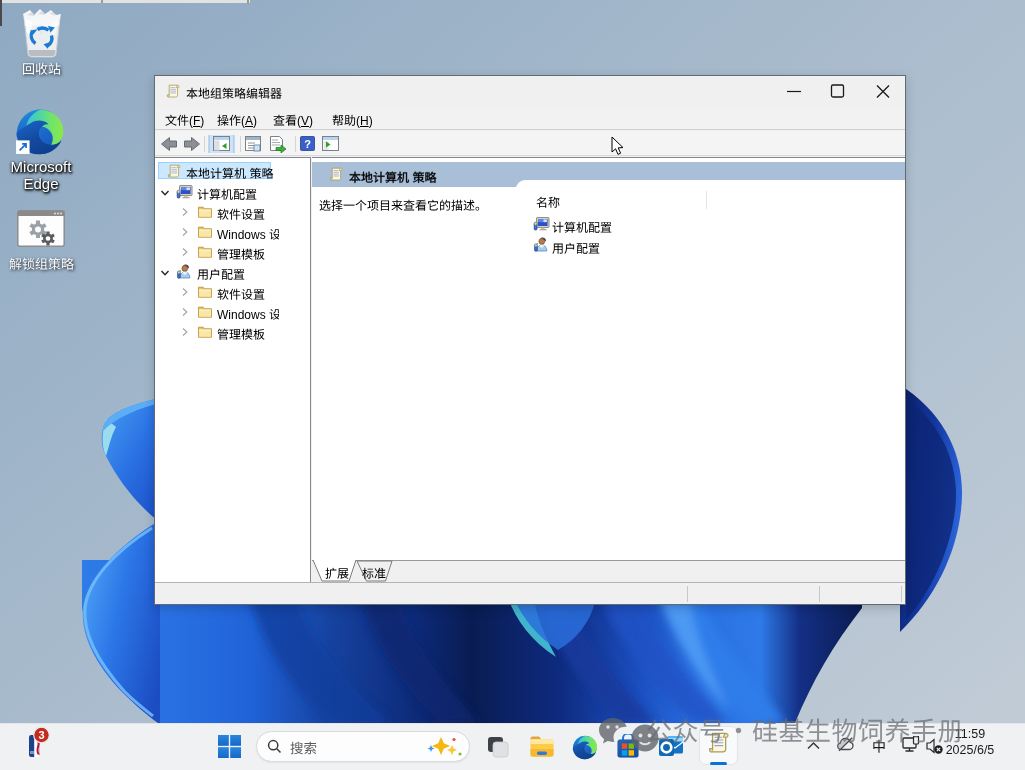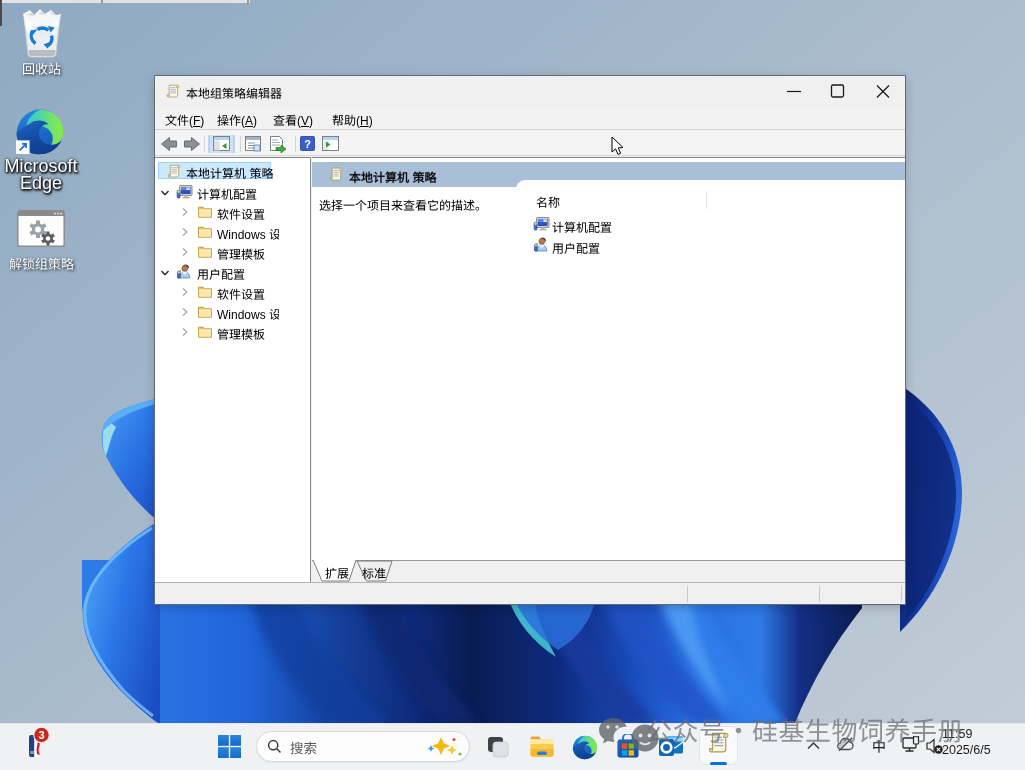--- a/index.html
+++ b/index.html
@@ -202,21 +202,21 @@
     </svg></div>
 
 <svg class="ab" style="left:15px;top:106px;z-index:1" width="50" height="50" viewBox="0 0 48 48">
 <use href="#edgelogo" width="48" height="48"></use>
 <g transform="translate(1,33)">
 <rect x="0" y="0" width="13" height="13" fill="#fff"></rect>
 <path d="M3.4,9.6 L9.2,3.8 M9.6,7.2 L9.6,3.4 L5.8,3.4" stroke="#1a6ed8" stroke-width="1.6" fill="none"></path>
 </g>
 </svg>
 <div class="ab" style="left:4px;top:158px;width:74px;z-index:1">
- <div class="lbl" style="font-size:18px;line-height:17px;filter:drop-shadow(0 1px 1px rgba(0,0,0,.6))">Microsoft<br>Edge</div>
+ <div class="lbl" style="font-size:15px;line-height:17px;filter:drop-shadow(0 1px 1px rgba(0,0,0,.6))">Microsoft<br>Edge</div>
 </div>
 
 <svg class="ab" style="left:17px;top:210px;z-index:1" width="48" height="37" viewBox="0 0 48 37">
 <rect x="0.8" y="0.8" width="46.4" height="35.4" rx="2" fill="#fdfdfd" stroke="#8e8e8e" stroke-width="1.5"></rect>
 <path d="M0.8,2.8 a2,2 0 0 1 2,-2 h42.4 a2,2 0 0 1 2,2 v3.2 h-46.4 Z" fill="#8a8a8a"></path>
 <circle cx="41" cy="3.5" r="0.9" fill="#e8e8e8"></circle>
     <circle cx="44" cy="3.5" r="0.9" fill="#e8e8e8"></circle>
     <circle cx="38" cy="3.5" r="0.9" fill="#e8e8e8"></circle>
 <g fill="#9aa1a8">
 <path d="M19,10.5 h4 v3 a7,7 0 0 1 2,1.2 l2.6,-1.5 2,3.4 -2.6,1.5 a7,7 0 0 1 0,2.4 l2.6,1.5 -2,3.4 -2.6,-1.5 a7,7 0 0 1 -2,1.2 v3 h-4 v-3 a7,7 0 0 1 -2,-1.2 l-2.6,1.5 -2,-3.4 2.6,-1.5 a7,7 0 0 1 0,-2.4 l-2.6,-1.5 2,-3.4 2.6,1.5 a7,7 0 0 1 2,-1.2 Z"></path>
@@ -703,21 +703,21 @@
  <path d="M1,5 h3 l4,-3.5 v13 l-4,-3.5 h-3 Z" fill="none" stroke="#2a2a2a" stroke-width="1.2"></path>
  <circle cx="12.5" cy="11.5" r="4.2" fill="#1f1f1f"></circle>
  <path d="M10.8,9.8 l3.4,3.4 M14.2,9.8 l-3.4,3.4" stroke="#fff" stroke-width="1.1"></path>
 </g>
 </svg>
 <div class="ab" style="left:872px;top:737px;z-index:4"><svg width="14" height="16" style="overflow:visible;vertical-align:-3.6px;">
       <g fill="#1a1a1a">
         <use href="#u4e2d" transform="translate(0.0,12.6) scale(0.01400)"></use>
       </g>
     </svg></div>
-<div class="ab" style="left:942px;top:727px;width:56px;z-index:4;text-align:left;font-size:12.5px;color:#1b1b1b;line-height:15.5px">11:59<br>2025/6/5</div>
+<div class="ab" style="left:942px;top:727px;width:56px;z-index:4;text-align:center;font-size:12.5px;color:#1b1b1b;line-height:15.5px">11:59<br>2025/6/5</div>
 <svg class="ab" style="left:596px;top:714px;z-index:7" width="70" height="40" viewBox="0 0 70 40">
 <g fill="#5f646a" opacity="0.78">
 <path d="M17,4 C9,4,3,9.5,3,16 c0,3.7,2,7,5.2,9.2 l-1.3,4.3 4.8,-2.4 c1.7,0.5,3.5,0.8,5.3,0.8 c0.5,0,1,0,1.5,-0.1 c-0.6,-1.3,-1,-2.7,-1,-4.2 c0,-6,5.4,-10.8,12,-10.8 c0.4,0,0.8,0,1.2,0.1 C29.3,8,23.8,4,17,4 Z"></path>
 <circle cx="49" cy="24" r="13.5"></circle>
 </g>
 <g fill="#eceef0" opacity="0.9">
 <circle cx="12" cy="13" r="1.7"></circle>
       <circle cx="21" cy="13" r="1.7"></circle>
 <circle cx="44.5" cy="21.5" r="1.9"></circle>
       <circle cx="53.5" cy="21.5" r="1.9"></circle>

